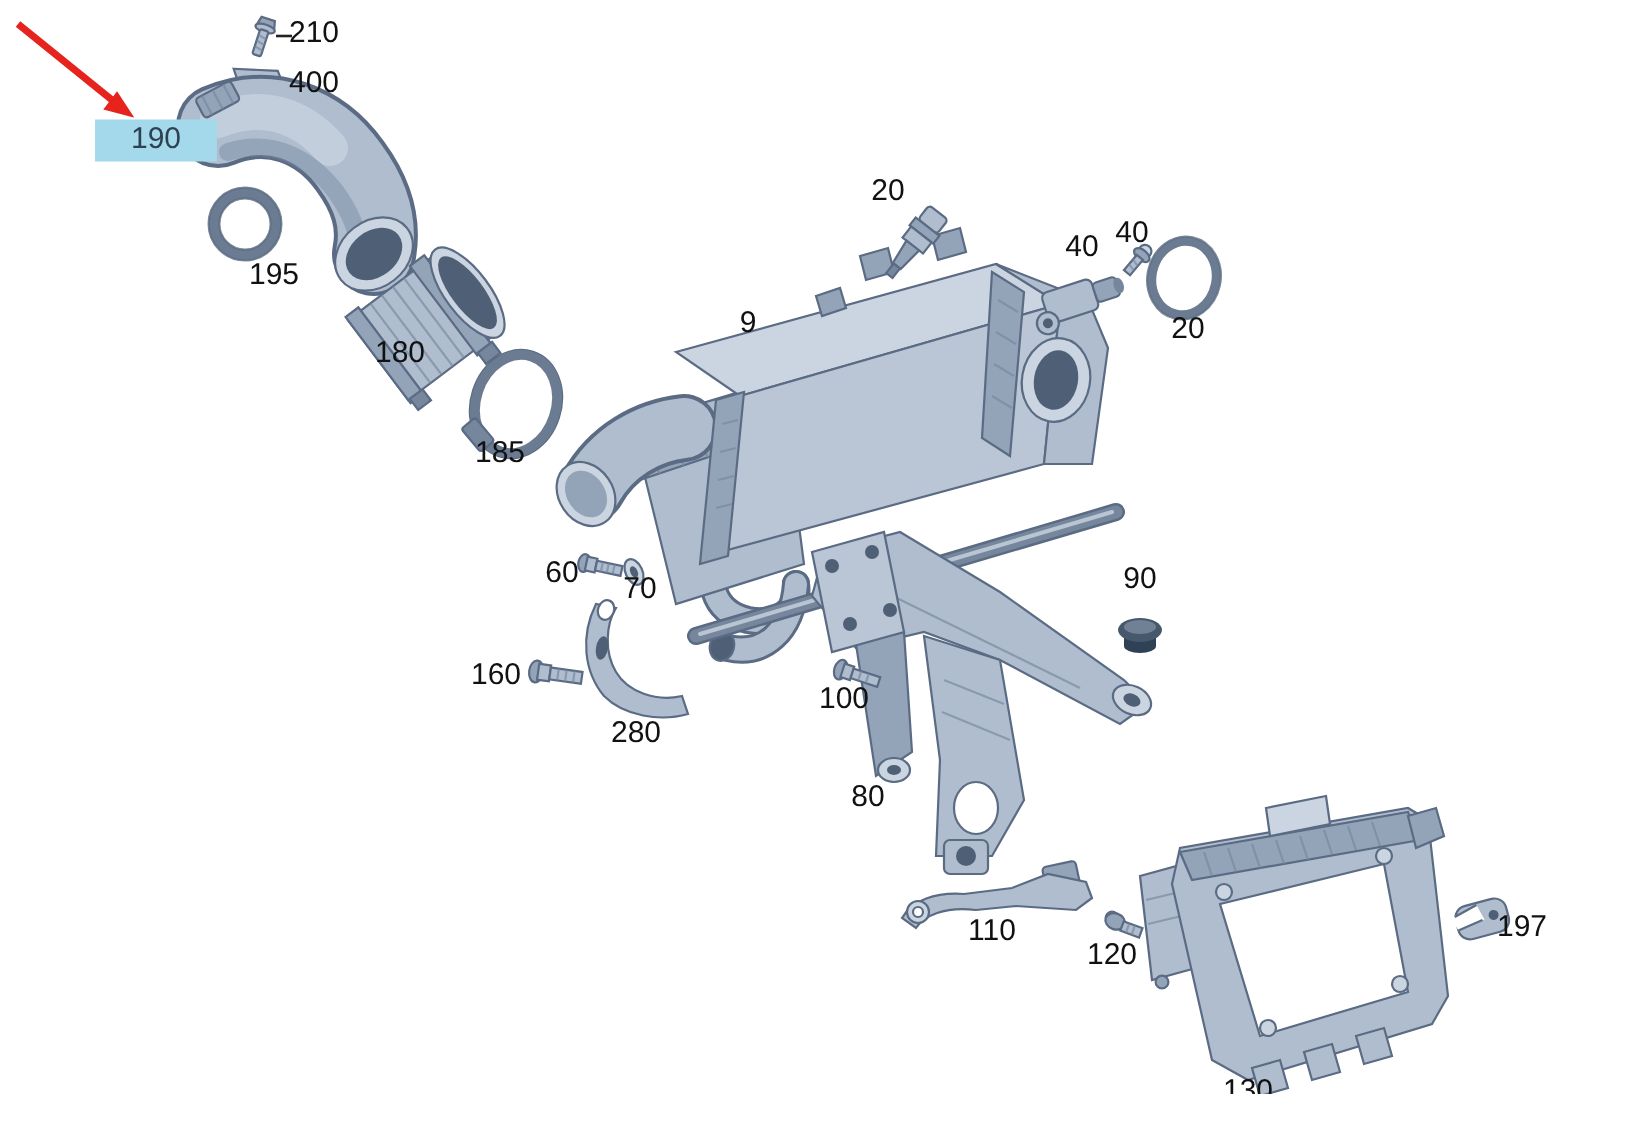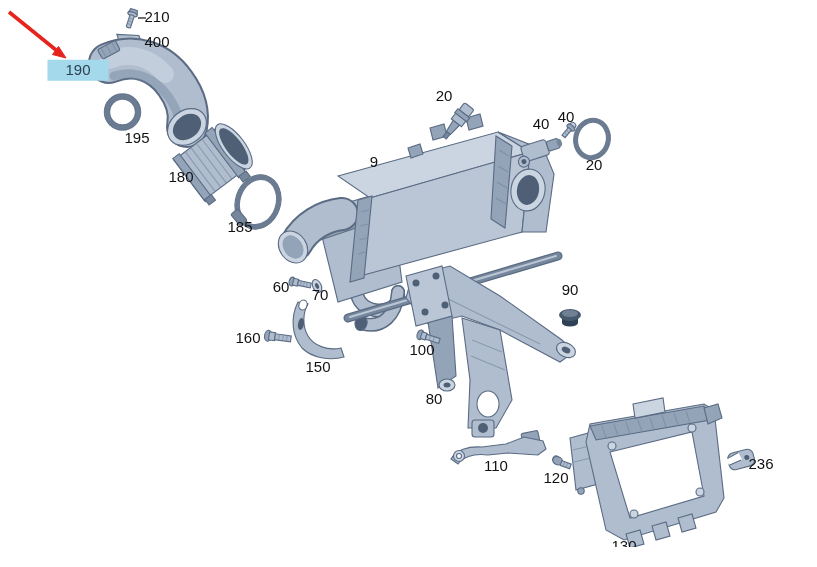--- a/index.html
+++ b/index.html
@@ -297,32 +297,32 @@
     <path d="M-13,-4 L-1,-7 M-13,3 L0,1" class="nf s-out"></path>
     <circle cx="6" cy="0" r="2.5" class="f-int"></circle>
   </g>
 
 </svg>
 
 <div class="callout" style="left:157px;top:17px">210</div>
 <div class="callout" style="left:157px;top:42px">400</div>
 <div class="callout selected" style="left:78px;top:70px">190</div>
 <div class="callout" style="left:137px;top:138px">195</div>
-<div class="callout" style="left:181px;top:177px">180</div>
-<div class="callout" style="left:240px;top:227px">185</div>
+<div class="callout" style="left:200px;top:177px">180</div>
+<div class="callout" style="left:250px;top:227px">185</div>
 <div class="callout" style="left:444px;top:96px">20</div>
 <div class="callout" style="left:374px;top:162px">9</div>
 <div class="callout" style="left:541px;top:124px">40</div>
 <div class="callout" style="left:566px;top:117px">40</div>
 <div class="callout" style="left:594px;top:165px">20</div>
 <div class="callout" style="left:281px;top:287px">60</div>
 <div class="callout" style="left:320px;top:295px">70</div>
 <div class="callout" style="left:248px;top:338px">160</div>
-<div class="callout" style="left:318px;top:367px">150</div>
+<div class="callout" style="left:318px;top:367px">280</div>
 <div class="callout" style="left:422px;top:350px">100</div>
 <div class="callout" style="left:570px;top:290px">90</div>
 <div class="callout" style="left:434px;top:399px">80</div>
 <div class="callout" style="left:496px;top:466px">110</div>
 <div class="callout" style="left:556px;top:478px">120</div>
 <div class="callout" style="left:624px;top:546px">130</div>
-<div class="callout" style="left:761px;top:464px">236</div>
+<div class="callout" style="left:761px;top:464px">197</div>
 
 </div>
 
 </body></html>

